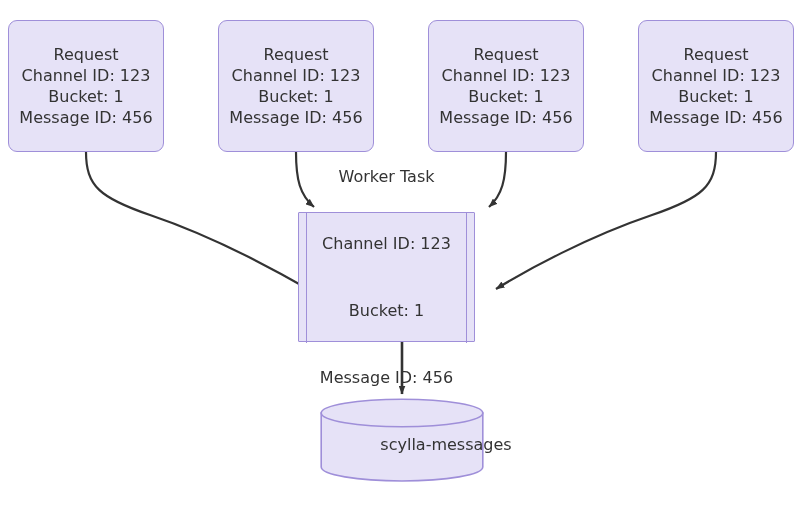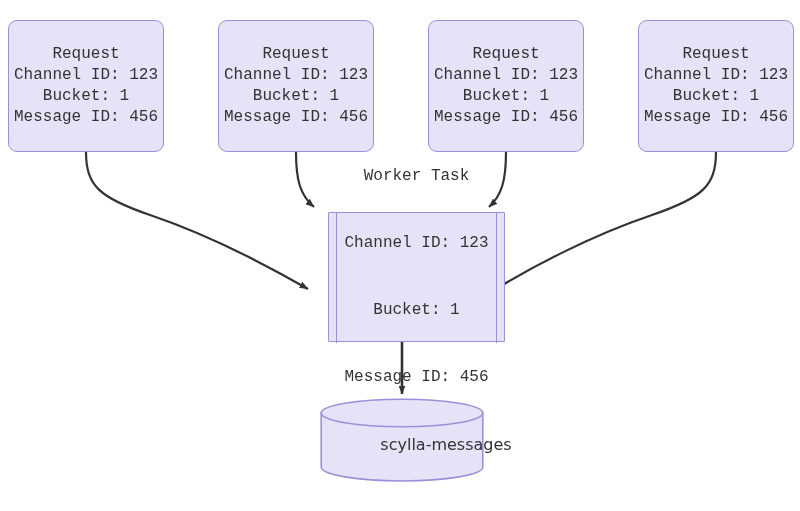--- a/index.html
+++ b/index.html
@@ -31,37 +31,36 @@
     position: absolute;
     box-sizing: border-box;
     display: flex;
     flex-direction: column;
     align-items: center;
     justify-content: center;
     text-align: right;
     color: #333333;
     font-size: 16px;
     line-height: 21px;
-    font-family: Liberation Mono, monospace;
   }
   .request-node {
     width: 156px;
     height: 132px;
     top: 20px;
     background: #e6e2f7;
     border: 1.5px solid #9f8fd9;
     border-radius: 9px;
   }
   .req-1 { left: 8px; }
   .req-2 { left: 218px; }
   .req-3 { left: 428px; }
   .req-4 { left: 638px; }
 
   .worker-node {
-    left: 328px;
+    left: 298px;
     top: 212px;
     width: 177px;
     height: 130px;
     background: #e6e2f7;
     border: 1.5px solid #9f8fd9;
     border-radius: 1px;
     gap: 46px;
   }
   
   .worker-node::before,

